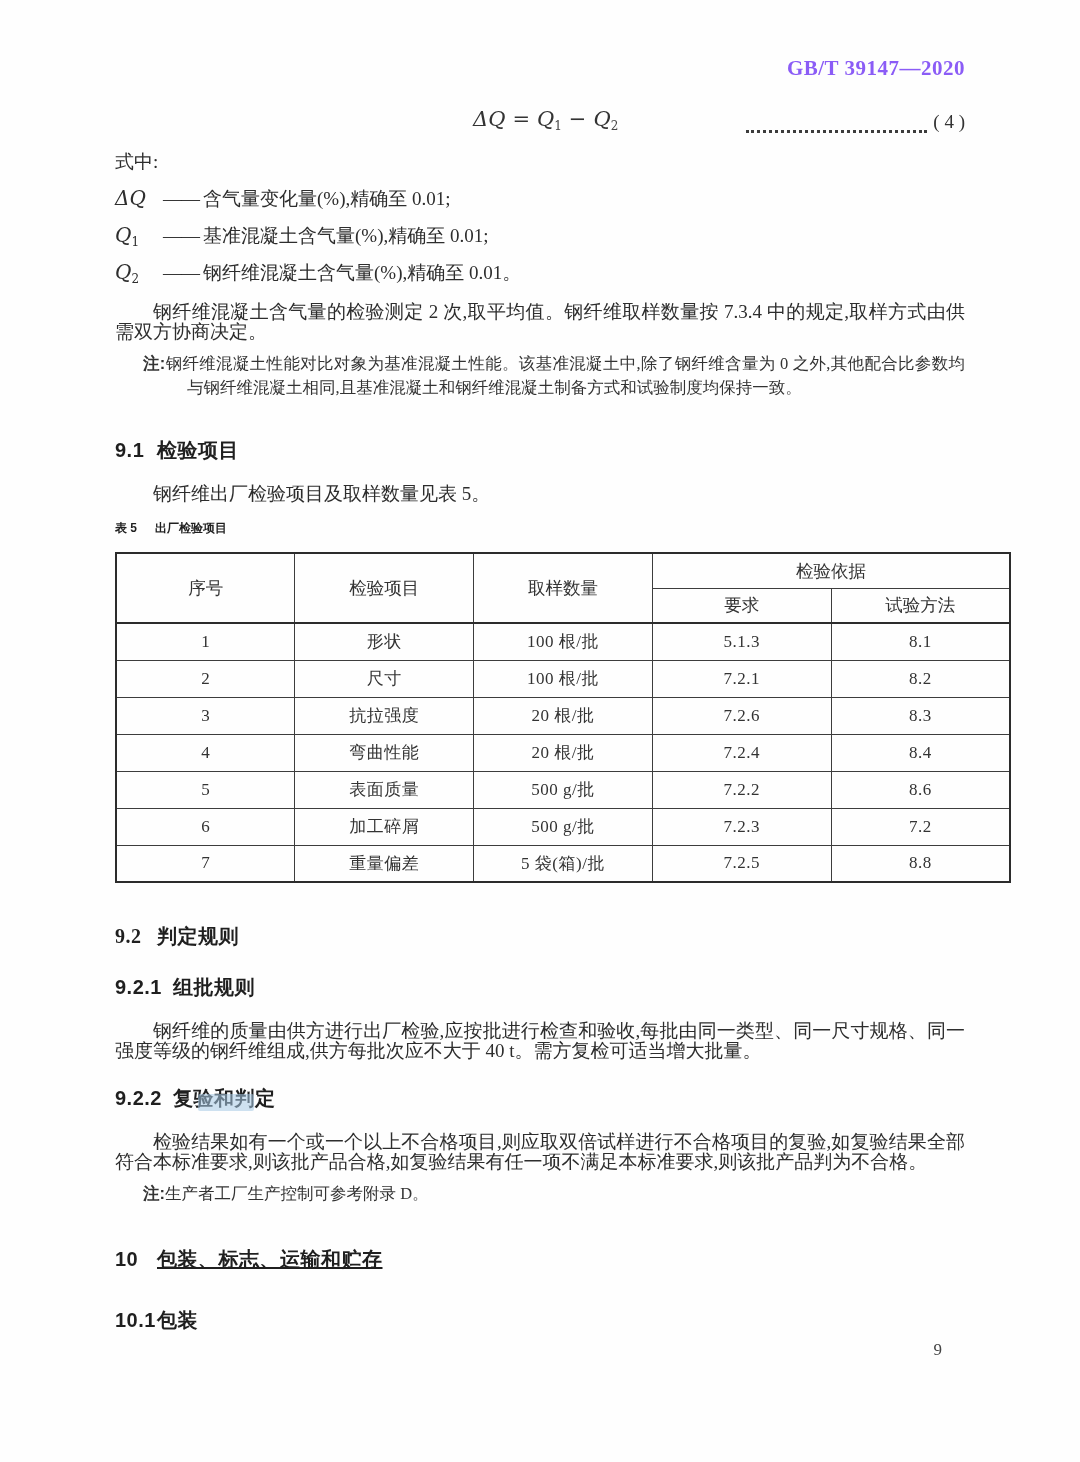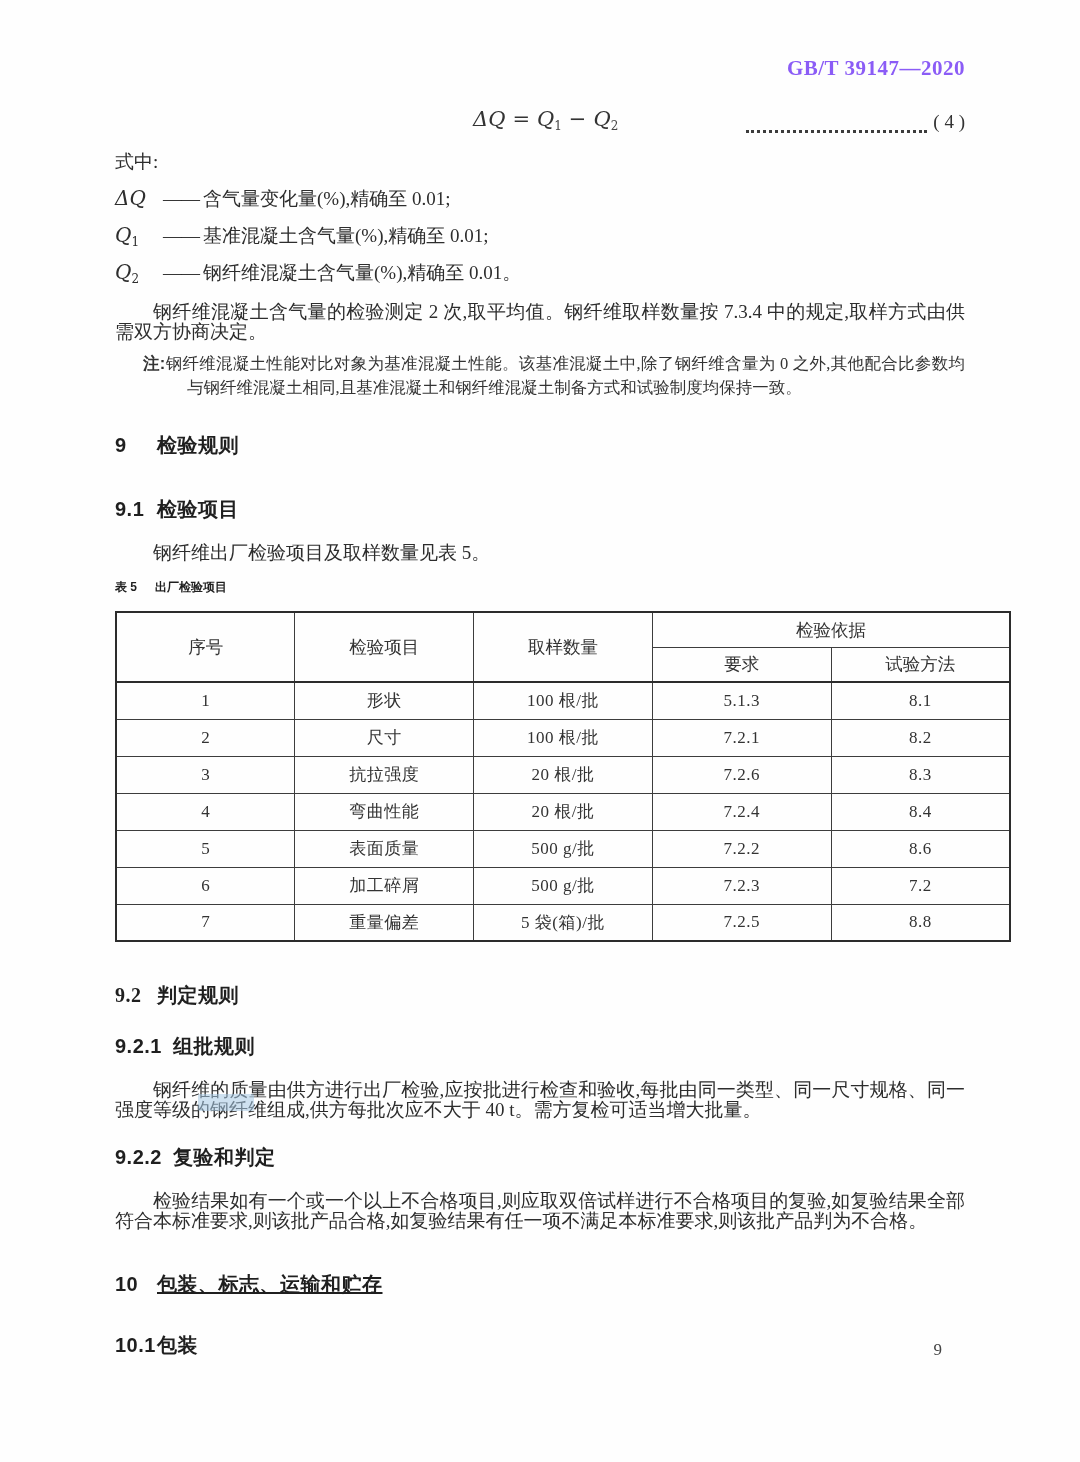--- a/index.html
+++ b/index.html
@@ -175,21 +175,20 @@
     </div>
     <div class="def-line">
       <span class="def-sym"><span>Q</span><span class="sub">2</span></span><span class="def-dash">——</span><span>钢纤维混凝土含气量(%),精确至 0.01。</span>
     </div>
   </div>
 
   <p class="body-para">钢纤维混凝土含气量的检验测定 2 次,取平均值。钢纤维取样数量按 7.3.4 中的规定,取样方式由供需双方协商决定。</p>
 
   <p class="note"><span class="note-label">注:</span><span>钢纤维混凝土性能对比对象为基准混凝土性能。该基准混凝土中,除了钢纤维含量为 0 之外,其他配合比参数均与钢纤维混凝土相同,且基准混凝土和钢纤维混凝土制备方式和试验制度均保持一致。</span></p>
 
-  <div class="h1 h-9"><span class="sec-num">9</span><span>检验规则</span></div>
 
   <div class="h1 h-9-1"><span class="sec-num">9.1</span><span>检验项目</span></div>
 
   <p class="body-para after-h-para">钢纤维出厂检验项目及取样数量见表 5。</p>
 
   <div class="table-title"><span>表 5</span><span class="tt-gap"></span><span>出厂检验项目</span></div>
 
   <table class="spec">
     <colgroup>
         <col class="c">
@@ -266,20 +265,21 @@
   <div class="h1 h-9-2"><span class="sec-num">9.2</span><span>判定规则</span></div>
 
   <div class="h1 h-9-2-1"><span class="sec-num" style="min-width:58px">9.2.1</span><span>组批规则</span></div>
 
   <p class="body-para after-h-para">钢纤维的质量由供方进行出厂检验,应按批进行检查和验收,每批由同一类型、同一尺寸规格、同一强度等级的钢纤维组成,供方每批次应不大于 40 t。需方复检可适当增大批量。</p>
 
   <div class="h1 h-9-2-2"><span class="sec-num" style="min-width:58px">9.2.2</span><span>复验和判定</span></div>
 
   <p class="body-para after-h-para">检验结果如有一个或一个以上不合格项目,则应取双倍试样进行不合格项目的复验,如复验结果全部符合本标准要求,则该批产品合格,如复验结果有任一项不满足本标准要求,则该批产品判为不合格。</p>
 
+  <p class="note"><span class="note-label">注:</span><span>生产者工厂生产控制可参考附录 D。</span></p>
 
   <div class="h1 h-10"><span class="sec-num">10</span><span>包装、标志、运输和贮存</span></div>
 
   <div class="h1 h-10-1"><span class="sec-num">10.1</span><span>包装</span></div>
 
   <div class="page-number">9</div>
 
   <div class="scan-smudge"></div>
 
 </div>

